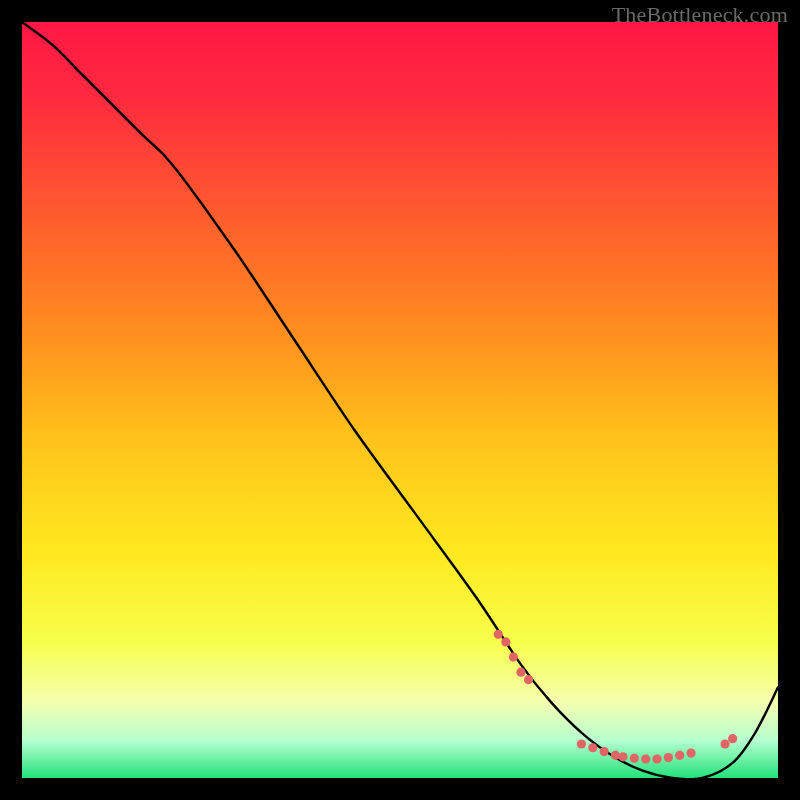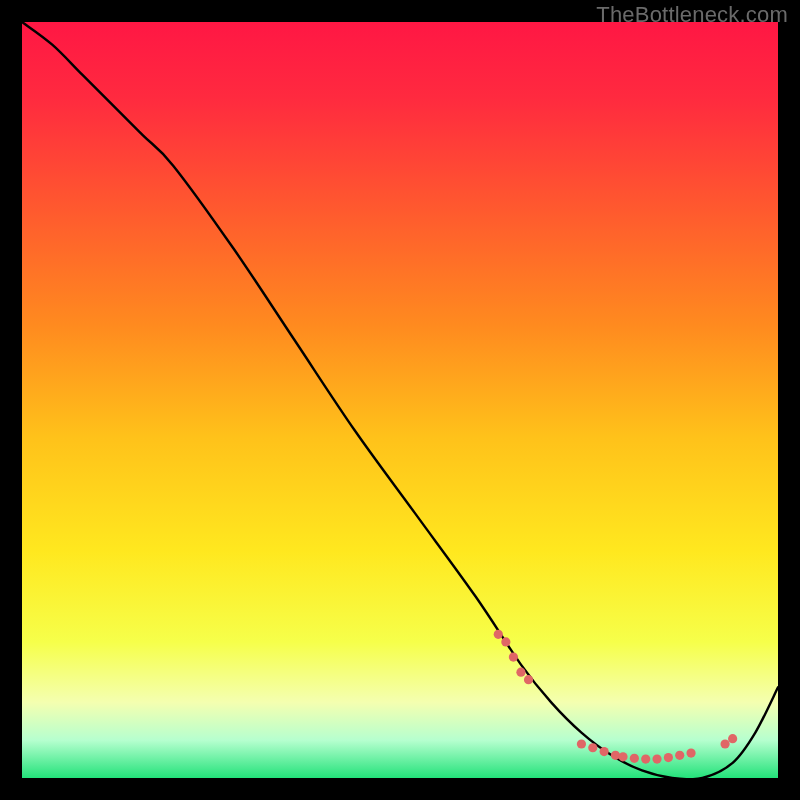--- a/index.html
+++ b/index.html
@@ -7,21 +7,21 @@
   .frame {
     position: relative;
     width: 800px;
     height: 800px;
     background: #000;
   }
   .watermark {
     position: absolute;
     top: 2px;
     right: 12px;
-    font-family: Liberation Sans, sans-serif;
+    font-family: Liberation Serif, serif;
     font-size: 22px;
     font-weight: 500;
     color: #6a6a6a;
     letter-spacing: 0.2px;
   }
   .plot-area {
     position: absolute;
     left: 22px;
     top: 22px;
     width: 756px;

